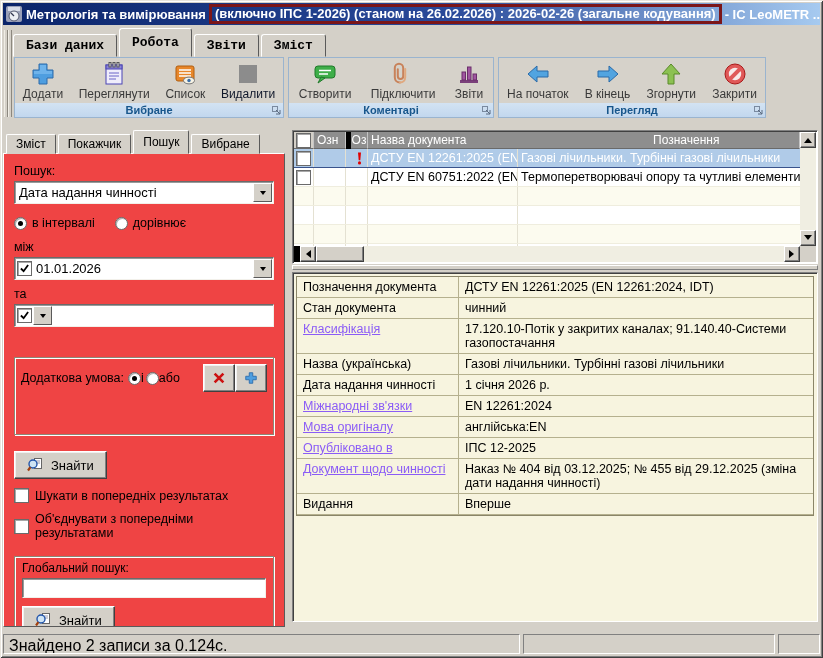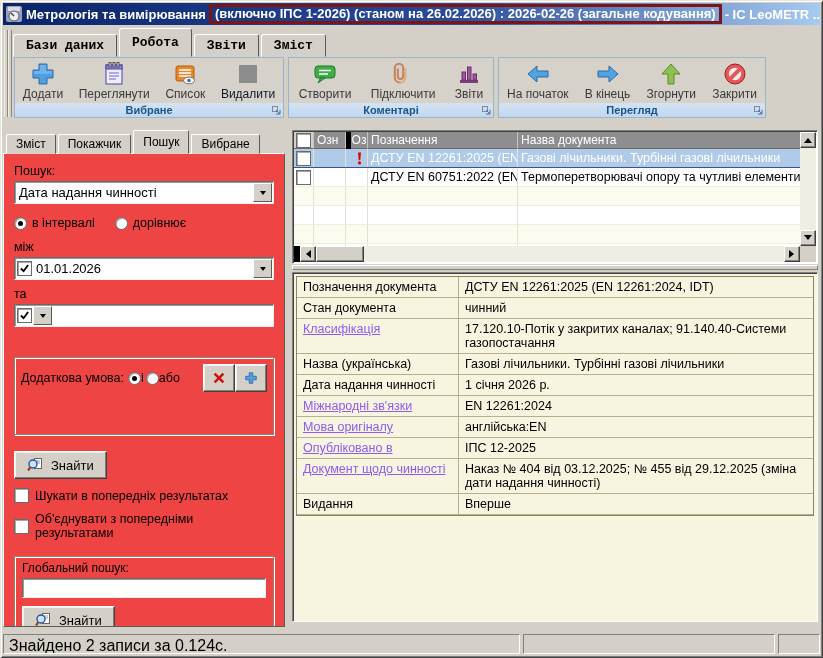--- a/index.html
+++ b/index.html
@@ -400,22 +400,22 @@
 
   <div class="list">
     <div class="list-body">
       <div class="lh">
         <span class="lh-cell cw0" style="background:#d4d0c8;">
             <span class="checkbox"></span>
           </span>
         <span class="lh-cell cw1">Озн</span>
         <span class="lh-cell cw2"></span>
         <span class="lh-cell cw3">Оз</span>
+        <span class="lh-cell cw5">Назва документа</span>
         <span class="lh-cell cw4">Позначення</span>
-        <span class="lh-cell cw5">Назва документа</span>
       </div>
       <div class="lr selected">
         <span class="lc cw0">
             <span class="checkbox"></span>
           </span>
         <span class="lc cw1"></span>
         <span class="lc cw2"></span>
         <span class="lc cw3">
           <svg width="7" height="13" viewBox="0 0 8 14">
             <path d="M2.3 0h3.4L4.9 9H3.1z" fill="#e00000"></path>

